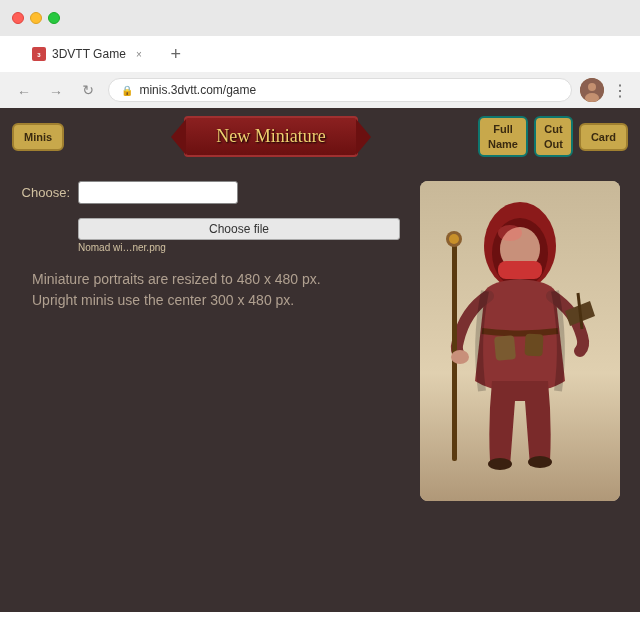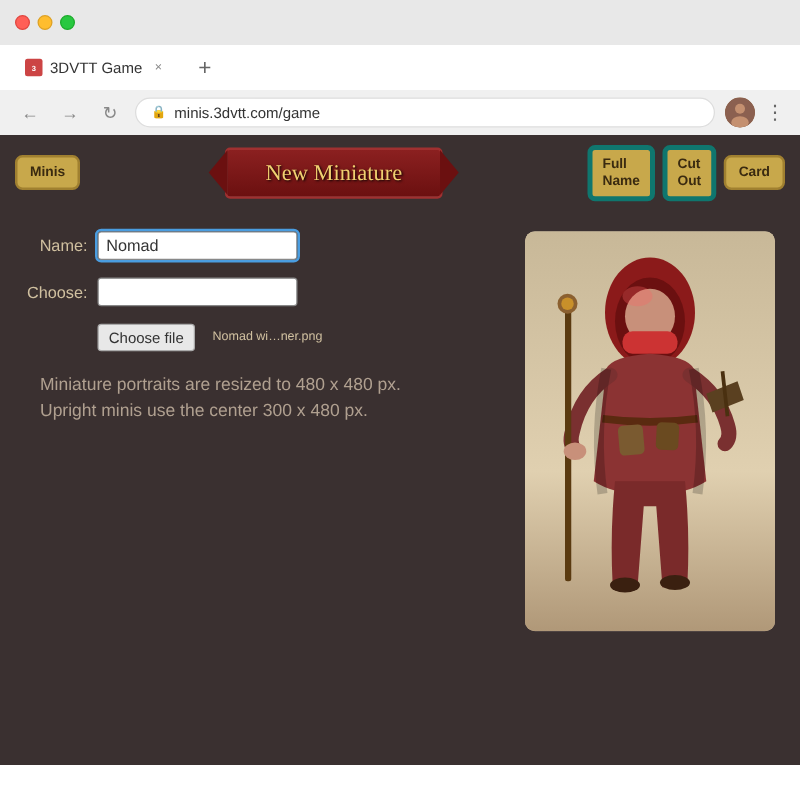--- a/index.html
+++ b/index.html
@@ -31,21 +31,21 @@
       height: 12px;
       border-radius: 50%;
     }
     .tl-red { background: #ff5f57; border: 1px solid #e0443e; }
     .tl-yellow { background: #ffbd2e; border: 1px solid #dea123; }
     .tl-green { background: #28c840; border: 1px solid #1aab29; }
 
     .tab-bar {
       display: flex;
       align-items: center;
-      padding: 0 8px;
+      padding: 0 20px;
       height: 36px;
       gap: 4px;
     }
 
     .tab {
       display: flex;
       align-items: center;
       background: #fff;
       border-radius: 8px 8px 0 0;
       padding: 6px 12px;
@@ -218,28 +218,28 @@
     }
 
     .toolbar-right {
       display: flex;
       gap: 6px;
       align-items: center;
     }
 
     .btn-double {
       background: #c8a84b;
-      border: 4px solid #0f766e;
+      border: 2px solid #0f766e;
       border-radius: 6px;
       color: #3a2a10;
       font-size: 11px;
       font-weight: bold;
       padding: 4px 8px;
       cursor: pointer;
-      text-align: left;
+      text-align: center;
       line-height: 1.3;
     }
 
     
     .form-area {
       display: flex;
       padding: 16px 20px;
       gap: 20px;
     }
 
@@ -277,24 +277,24 @@
       border: 1px solid #888;
       border-radius: 3px;
       padding: 3px 6px;
       font-size: 13px;
       color: #333;
       width: 160px;
     }
 
     .file-row {
       display: flex;
-      align-items: center;
-      gap: 14px;
+      gap: 2px;
       margin-bottom: 16px;
       margin-left: 58px;
+      flex-direction: column;
     }
 
     .choose-file-btn {
       background: #e8e8e8;
       border: 1px solid #aaa;
       border-radius: 3px;
       padding: 3px 8px;
       font-size: 12px;
       color: #333;
       cursor: pointer;
@@ -405,24 +405,20 @@
         <div>Out</div>
       </div>
       <div class="btn-hexagon">Card</div>
     </div>
   </div>
 
   <div class="form-area">
 
     <div class="form-fields">
 
-      <div class="field-row">
-        <span class="field-label">Name:</span>
-        <input class="field-input" type="text" value="Nomad" style="">
-      </div>
 
       <div class="field-row">
         <span class="field-label">Choose:</span>
         <input class="field-input-empty" type="text" value="" style="">
       </div>
 
       <div class="file-row">
         <button class="choose-file-btn">Choose file</button>
         <span class="file-name">Nomad wi…ner.png</span>
       </div>

